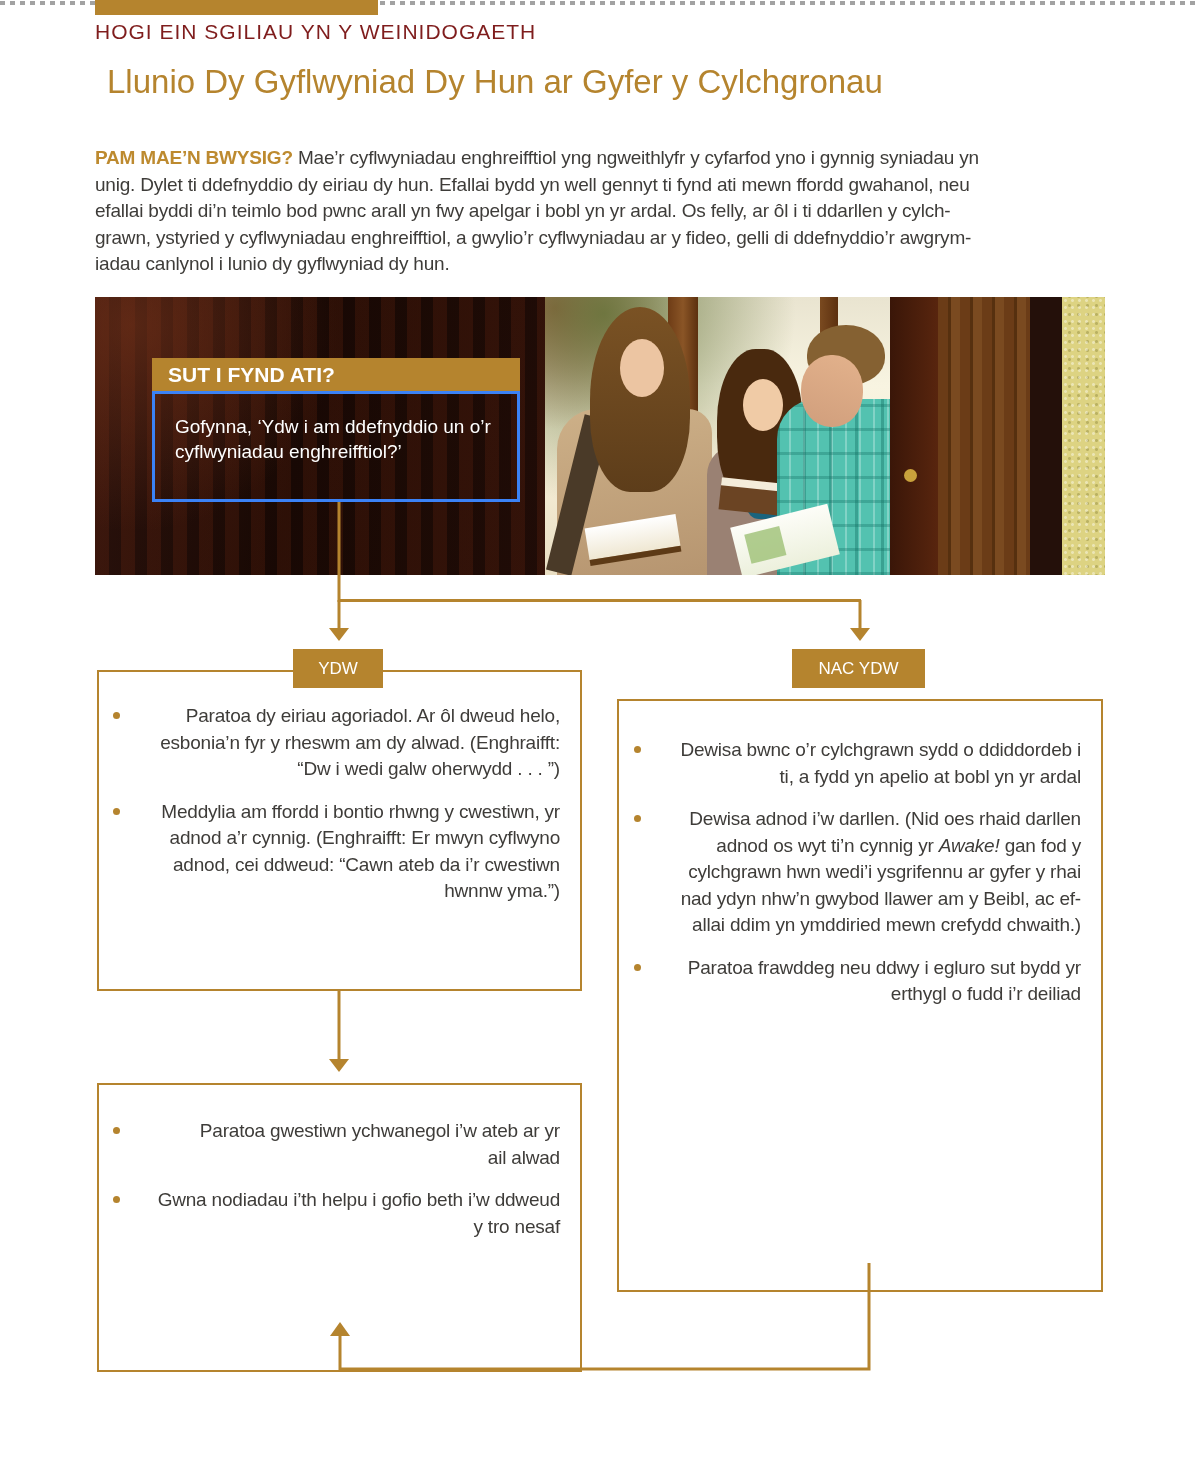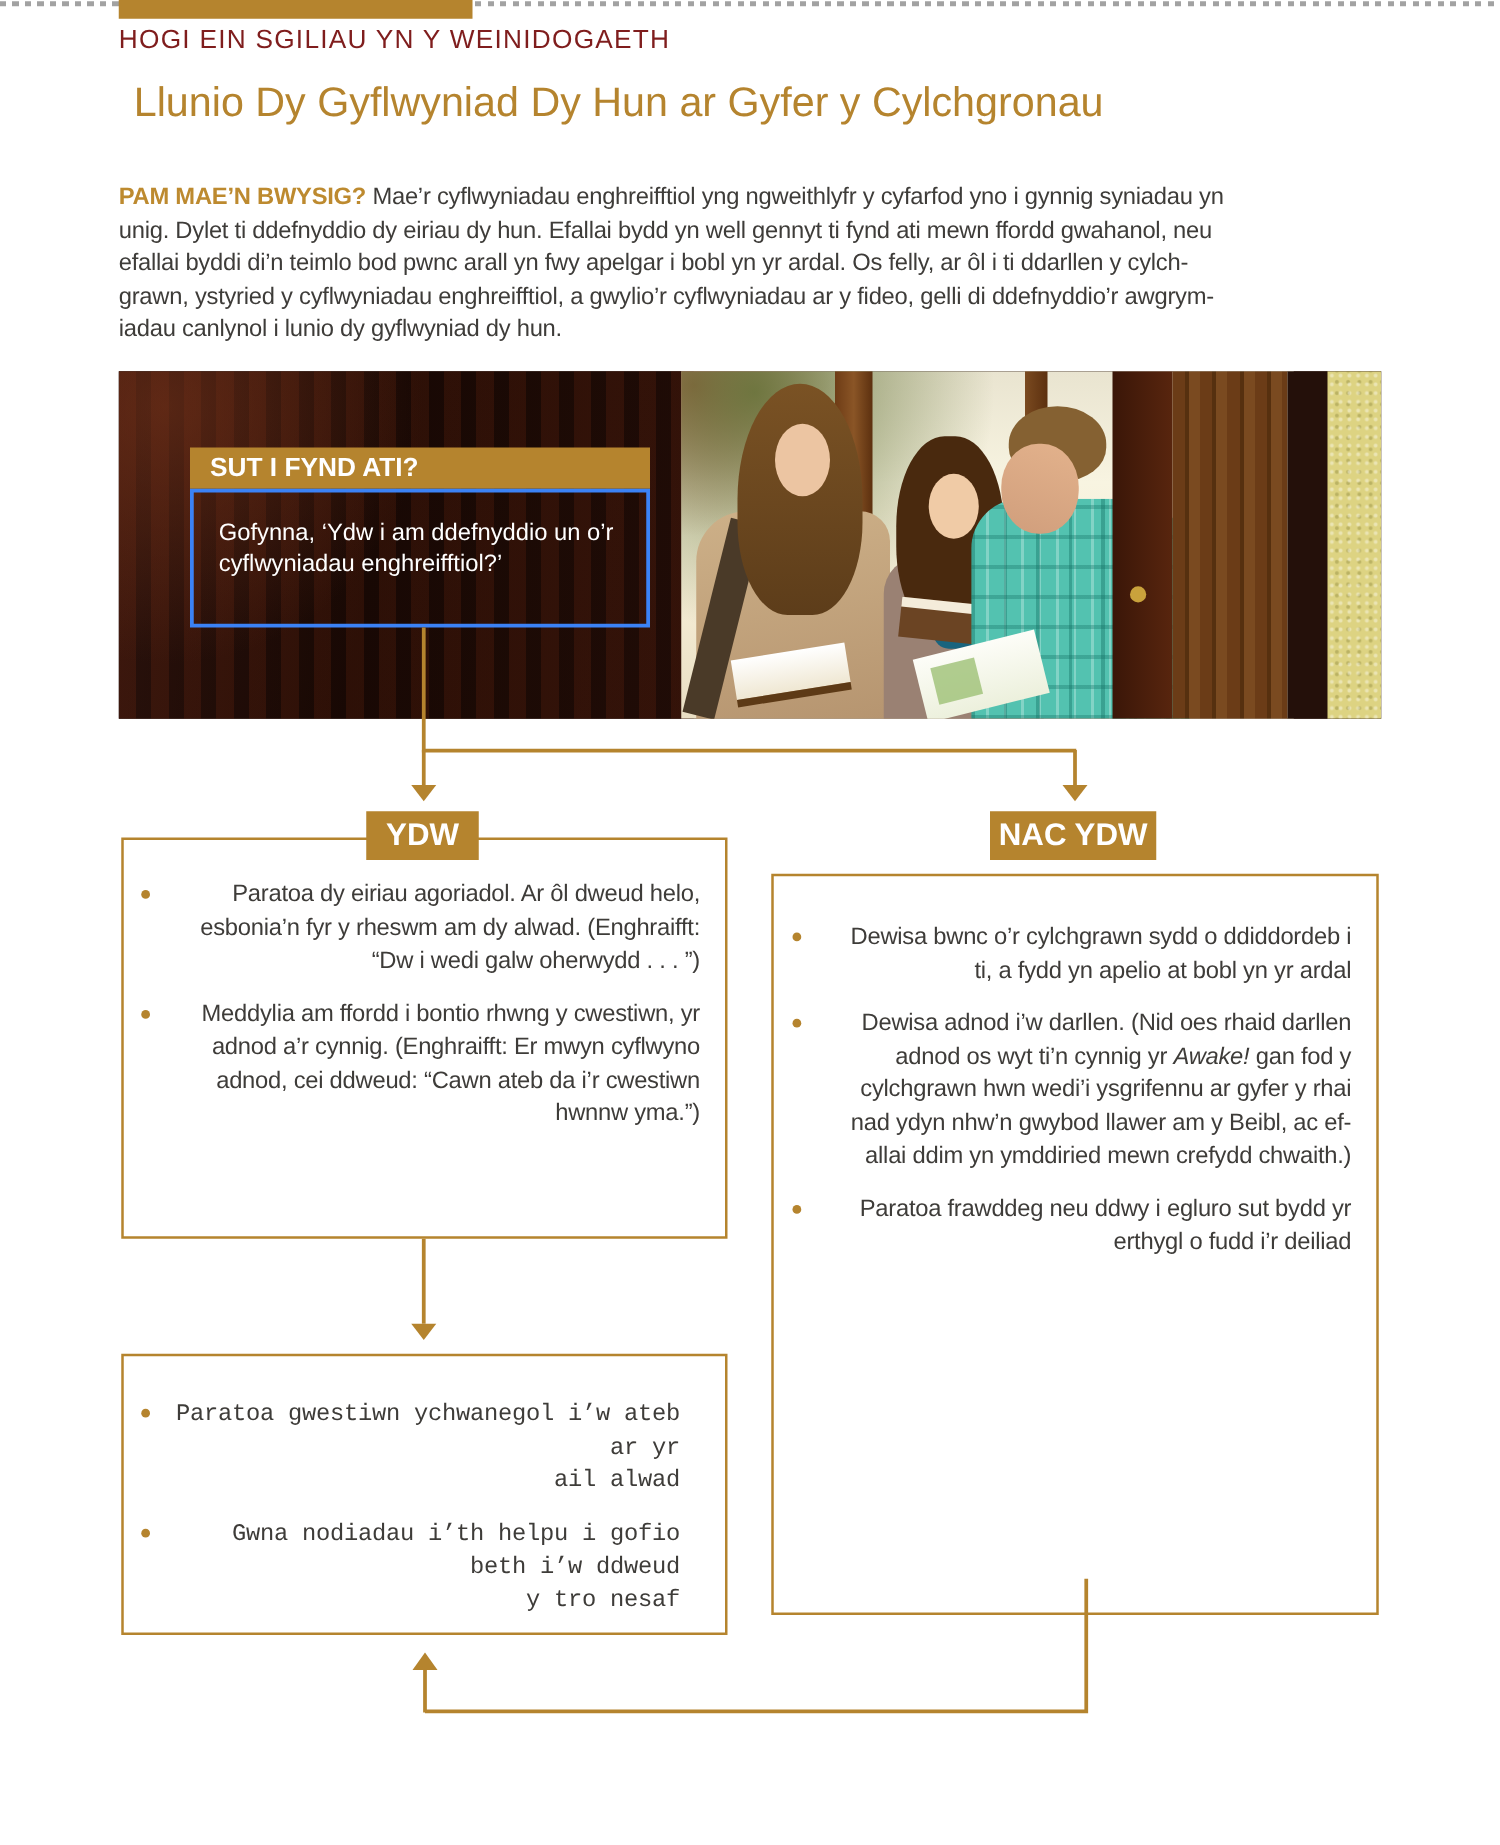--- a/index.html
+++ b/index.html
@@ -69,29 +69,29 @@
   
   .ov-head{position:absolute;left:57px;top:61px;width:368px;height:33px;background:#b5842e;
      color:#fff;font-weight:bold;font-size:21px;line-height:33px;padding-left:16px;
      box-sizing:border-box;}
   .ov-box{position:absolute;left:57px;top:94px;width:368px;height:111px;border:3px solid #3b82f6;
      box-sizing:border-box;color:#fff;font-size:19px;line-height:25px;padding:20px 20px;
      white-space:pre-line;}
   
   .connectors{position:absolute;left:0;top:0;z-index:5;pointer-events:none;}
   
-  .flabel{position:absolute;z-index:6;height:39px;background:#b5842e;color:#fff;font-weight:bold;
-     font-size:25px;line-height:39px;text-align:center;}
+  .flabel{position:absolute;z-index:6;height:39px;background:#b5842e;color:#fff;font-weight:normal;
+     font-size:17px;line-height:39px;text-align:center;}
   .flabel.ydw{left:293px;top:649px;width:90px;}
   .flabel.nac{left:792px;top:649px;width:133px;}
   
   .fbox{position:absolute;border:2px solid #b5842e;background:#fff;box-sizing:border-box;z-index:1;text-align:right;}
   .fbox.yes{left:97px;top:670px;width:485px;height:321px;padding:31px 20px 0 14px;}
   .fbox.no{left:617px;top:699px;width:486px;height:593px;padding:36px 20px 0 15px;}
-  .fbox.follow{left:97px;top:1083px;width:485px;height:225px;padding:33px 36px 0 14px;font-family:Liberation Mono, monospace;}
+  .fbox.follow{left:97px;top:1083px;width:485px;height:289px;padding:33px 20px 0 14px;}
   .bullet{position:relative;padding-left:19px;margin:0 0 16px 0;}
   .dot{position:absolute;left:0;top:9px;width:7px;height:7px;border-radius:50%;background:#b5842e;}
   .btext{margin:0;font-size:19px;line-height:26.5px;color:#3e3c39;white-space:pre-line;
      letter-spacing:-0.2px;}
   .btext em{font-style:italic;}
 </style>
 </head>
 <body>
 
 <div class="page">

